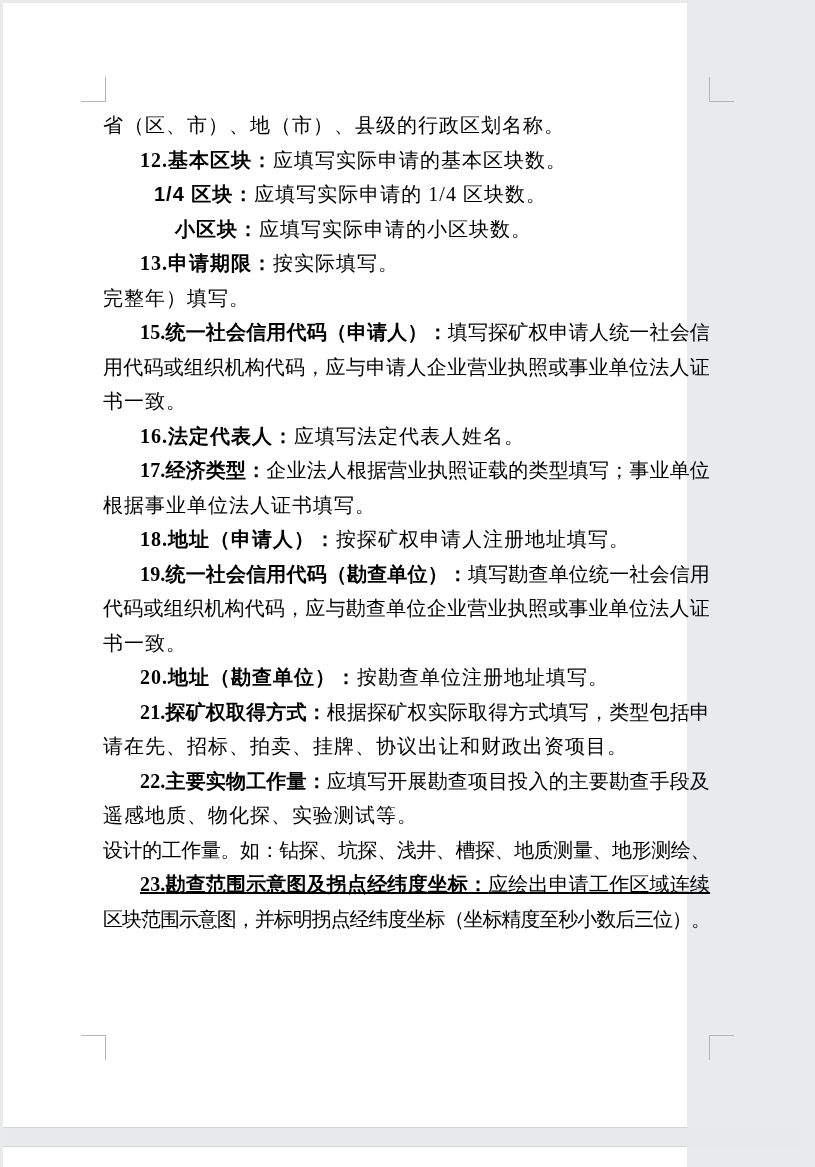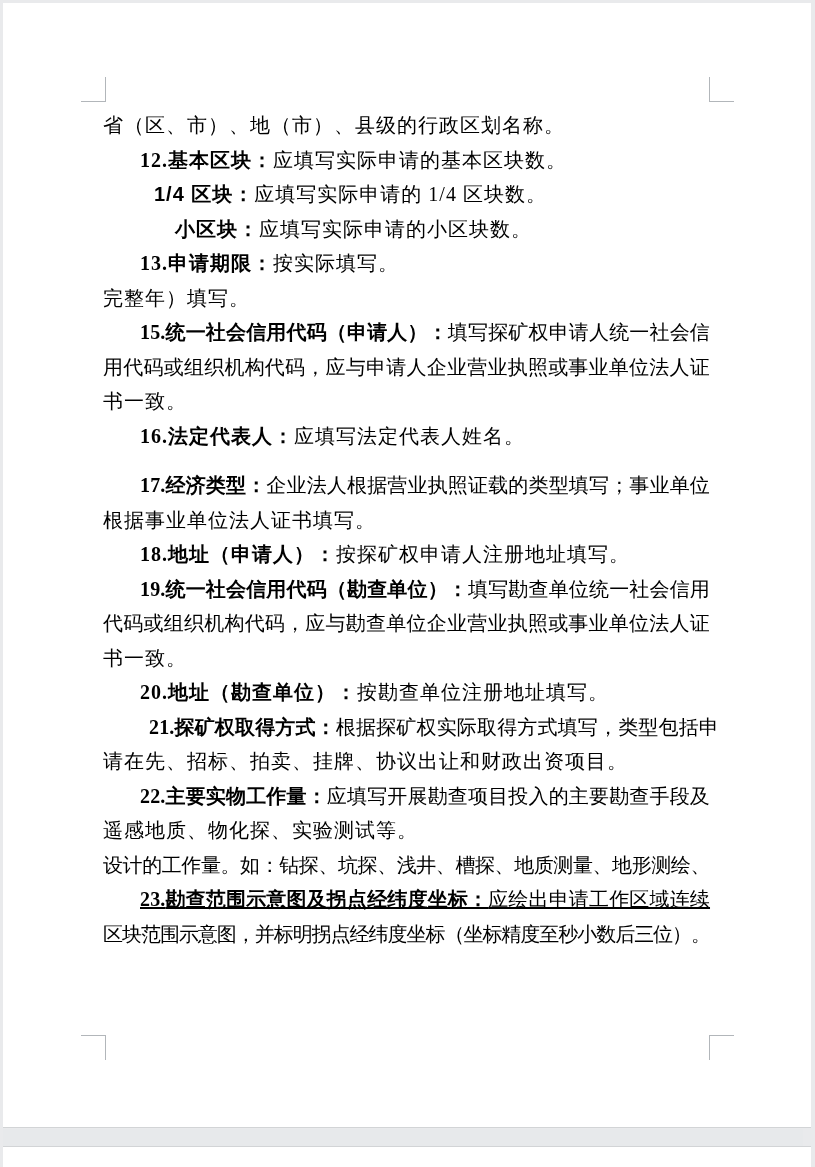--- a/index.html
+++ b/index.html
@@ -14,21 +14,21 @@
     background: #e9eaec;
     font-family: "Liberation Serif", "DejaVu Serif", serif;
   }
   .canvas {
     position: absolute;
     inset: 0;
   }
   .page {
     position: absolute;
     left: 3px;
-    width: 808px;
+    width: 684px;
     background: #ffffff;
     box-sizing: border-box;
     padding-left: 16px;
   }
   .page-1 {
     top: 3px;
     height: 1125px;
     border-bottom: 1px solid #d2d4d6;
   }
   .page-2 {
@@ -98,28 +98,28 @@
         <div class="line" style="padding-left: 0px;"><span class="ln"><span class="body">省（区、市）、地（市）、县级的行政区划名称。</span></span></div>
         <div class="line" style="padding-left: 37px;"><span class="ln"><span class="num">12.</span><span class="label">基本区块：</span><span class="body">应填写实际申请的基本区块数。</span></span></div>
         <div class="line" style="padding-left: 51px;"><span class="ln"><span class="label">1/4 区块：</span><span class="body">应填写实际申请的 1/4 区块数。</span></span></div>
         <div class="line" style="padding-left: 72px;"><span class="ln"><span class="label">小区块：</span><span class="body">应填写实际申请的小区块数。</span></span></div>
         <div class="line" style="padding-left: 37px;"><span class="ln"><span class="num">13.</span><span class="label">申请期限：</span><span class="body">按实际填写。</span></span></div>
         <div class="line" style="padding-left: 0px;"><span class="ln"><span class="body">完整年）填写。</span></span></div>
         <div class="line" style="padding-left: 37px;"><span class="ln" style="letter-spacing: 0.166667px; text-align: center;"><span class="num">15.</span><span class="label">统一社会信用代码（申请人）：</span><span class="body">填写探矿权申请人统一社会信</span></span></div>
         <div class="line" style="padding-left: 0px;"><span class="ln" style="letter-spacing: 0.233333px;"><span class="body">用代码或组织机构代码，应与申请人企业营业执照或事业单位法人证</span></span></div>
         <div class="line" style="padding-left: 0px;"><span class="ln"><span class="body">书一致。</span></span></div>
         <div class="line" style="padding-left: 37px;"><span class="ln"><span class="num">16.</span><span class="label">法定代表人：</span><span class="body">应填写法定代表人姓名。</span></span></div>
-        <div class="line" style="padding-left: 37px; margin-top: 15px;"><span class="ln" style="letter-spacing: 0.166667px;"><span class="num">17.</span><span class="label">经济类型：</span><span class="body">企业法人根据营业执照证载的类型填写；事业单位</span></span></div>
+        <div class="line" style="padding-left: 37px;"><span class="ln" style="letter-spacing: 0.166667px;"><span class="num">17.</span><span class="label">经济类型：</span><span class="body">企业法人根据营业执照证载的类型填写；事业单位</span></span></div>
         <div class="line" style="padding-left: 0px;"><span class="ln"><span class="body">根据事业单位法人证书填写。</span></span></div>
         <div class="line" style="padding-left: 37px;"><span class="ln"><span class="num">18.</span><span class="label">地址（申请人）：</span><span class="body">按探矿权申请人注册地址填写。</span></span></div>
         <div class="line" style="padding-left: 37px;"><span class="ln" style="letter-spacing: 0.166667px;"><span class="num">19.</span><span class="label">统一社会信用代码（勘查单位）：</span><span class="body">填写勘查单位统一社会信用</span></span></div>
         <div class="line" style="padding-left: 0px;"><span class="ln" style="letter-spacing: 0.233333px;"><span class="body">代码或组织机构代码，应与勘查单位企业营业执照或事业单位法人证</span></span></div>
         <div class="line" style="padding-left: 0px;"><span class="ln"><span class="body">书一致。</span></span></div>
         <div class="line" style="padding-left: 37px;"><span class="ln"><span class="num">20.</span><span class="label">地址（勘查单位）：</span><span class="body">按勘查单位注册地址填写。</span></span></div>
-        <div class="line" style="padding-left: 37px;"><span class="ln" style="letter-spacing: 0.166667px; margin-left: 9px;"><span class="num">21.</span><span class="label">探矿权取得方式：</span><span class="body">根据探矿权实际取得方式填写，类型包括申</span></span></div>
+        <div class="line" style="padding-left: 37px;"><span class="ln" style="letter-spacing: 0.166667px;"><span class="num">21.</span><span class="label">探矿权取得方式：</span><span class="body">根据探矿权实际取得方式填写，类型包括申</span></span></div>
         <div class="line" style="padding-left: 0px;"><span class="ln"><span class="body">请在先、招标、拍卖、挂牌、协议出让和财政出资项目。</span></span></div>
         <div class="line" style="padding-left: 37px;"><span class="ln" style="letter-spacing: 0.166667px;"><span class="num">22.</span><span class="label">主要实物工作量：</span><span class="body">应填写开展勘查项目投入的主要勘查手段及</span></span></div>
         <div class="line" style="padding-left: 0px;"><span class="ln"><span class="body">遥感地质、物化探、实验测试等。</span></span></div>
         <div class="line" style="padding-left: 0px;"><span class="ln" style="letter-spacing: -0.419355px;"><span class="body">设计的工作量。如：钻探、坑探、浅井、槽探、地质测量、地形测绘、</span></span></div>
         <div class="line" style="padding-left: 37px; text-decoration: underline;"><span class="ln" style="letter-spacing: 0.166667px;"><span class="num">23.</span><span class="label">勘查范围示意图及拐点经纬度坐标：</span><span class="body">应绘出申请工作区域连续</span></span></div>
         <div class="line" style="padding-left: 0px;"><span class="ln" style="letter-spacing: -1.03125px;"><span class="body">区块范围示意图，并标明拐点经纬度坐标（坐标精度至秒小数后三位）。</span></span></div>
       </div>
   </div>
 
   <div class="page-gap"></div>

